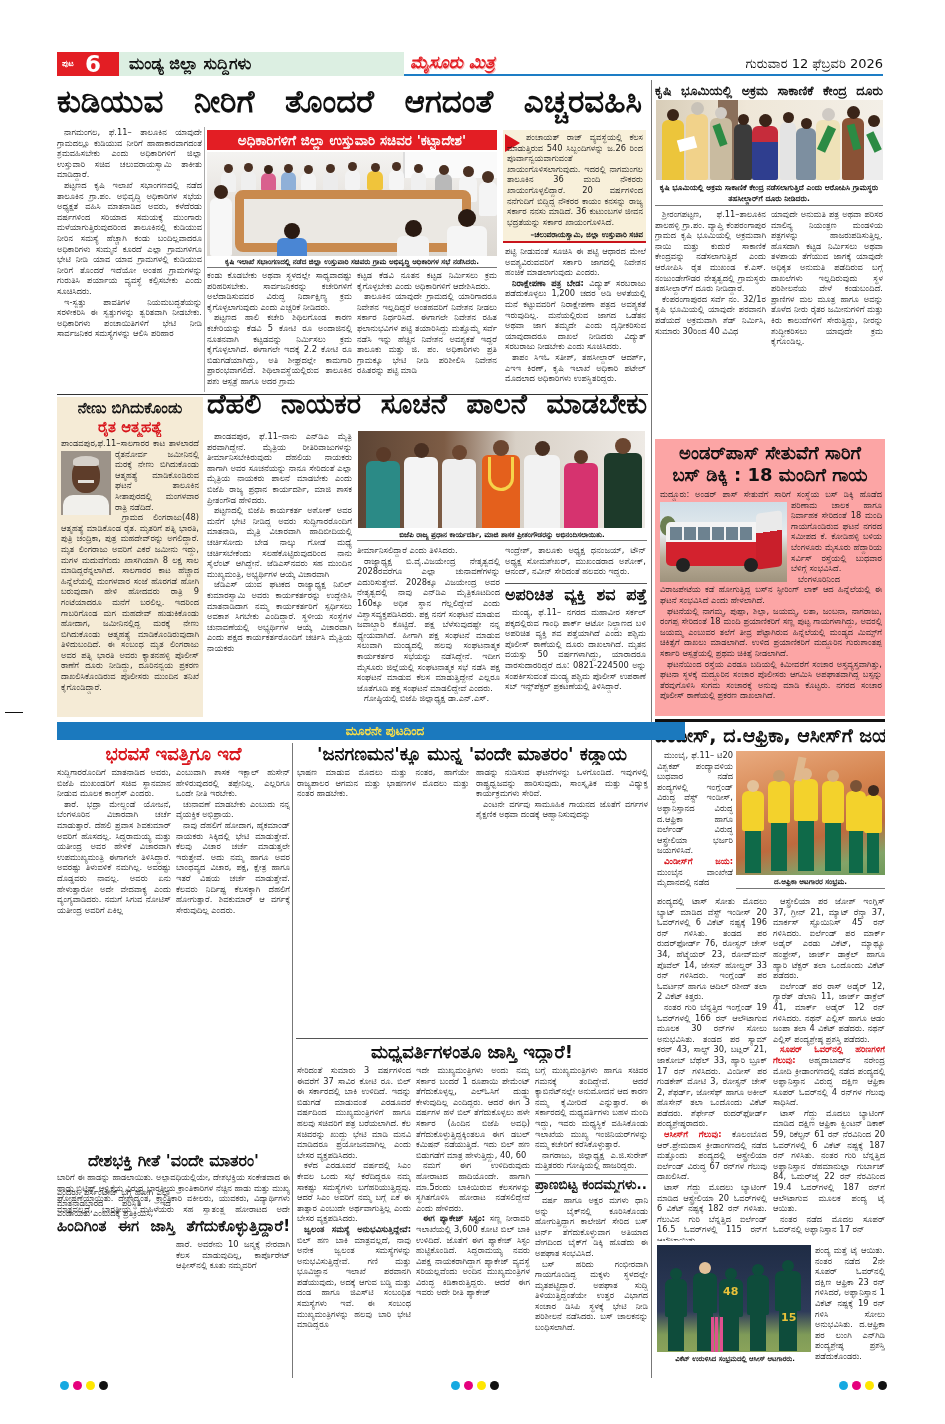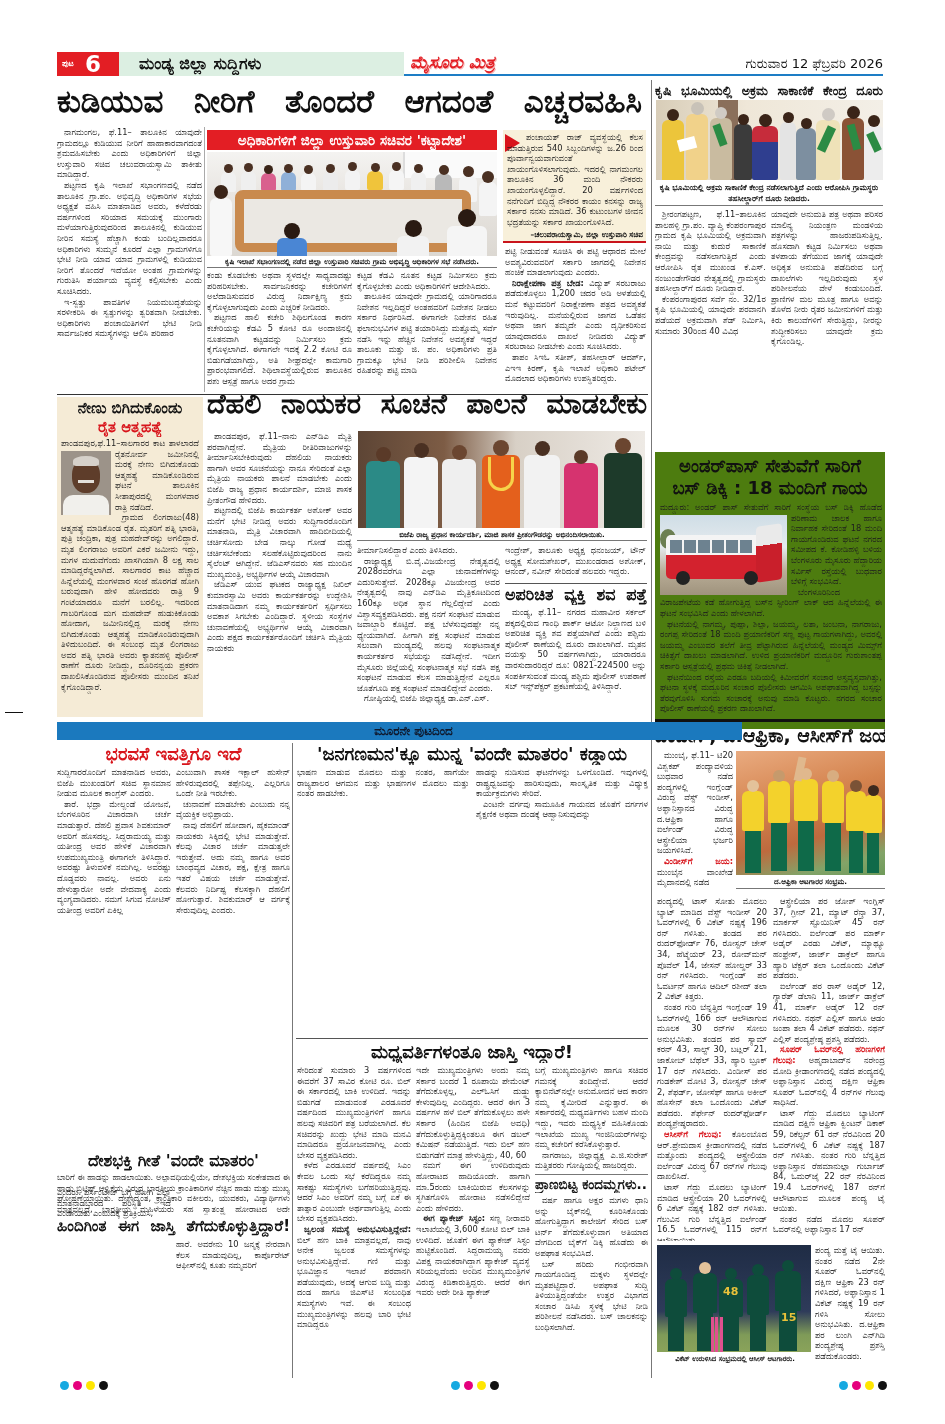--- a/index.html
+++ b/index.html
@@ -24,21 +24,21 @@
 .spacer{float:left;width:0.1px;height:10.6px;}
 </style>
 </head>
 <body>
 
 <div class="a" style="left:57px;top:52px;width:62px;height:24px;background:#e31e24;">
   <span style="position:absolute;left:5px;top:7px;font-size:8px;font-weight:bold;color:#fff;">ಪುಟ</span>
   <span style="position:absolute;left:28px;top:-1px;font-size:23px;font-weight:bold;color:#fff;line-height:26px;">6</span>
 </div>
 <div class="a" style="left:119px;top:52px;width:285px;height:24px;background:#dcefe2;">
-  <span style="position:absolute;left:20px;top:0;font-size:16px;font-weight:bold;line-height:24px;white-space:nowrap;color:#111;">ಮಂಡ್ಯ ಜಿಲ್ಲಾ ಸುದ್ದಿಗಳು</span>
+  <span style="position:absolute;left:10px;top:0;font-size:16px;font-weight:bold;line-height:24px;white-space:nowrap;color:#111;">ಮಂಡ್ಯ ಜಿಲ್ಲಾ ಸುದ್ದಿಗಳು</span>
 </div>
 <div class="a" style="left:410px;top:52px;font-size:17px;font-weight:bold;font-style:italic;color:#e31e24;white-space:nowrap;text-shadow:1px 1px 0 #f6b9b9;">ಮೈಸೂರು ಮಿತ್ರ</div>
 <div class="a" style="right:62px;top:56px;font-size:13px;white-space:nowrap;color:#111;">ಗುರುವಾರ 12 ಫೆಬ್ರವರಿ 2026</div>
 <div class="rule" style="left:404px;top:74px;width:479px;height:2px;background:#1d7dc5;"></div>
 
 <div class="rule" style="left:651px;top:80px;width:1px;height:1298px;background:#777;"></div>
 <div class="rule" style="left:204px;top:127px;width:1px;height:265px;background:#aaa;"></div>
 <div class="rule" style="left:5px;top:712px;width:18px;height:1px;background:#111;"></div>
 
 <div class="hl jl" style="left:57px;top:80px;width:585px;height:44px;font-size:31px;line-height:42px;">ಕುಡಿಯುವ ನೀರಿಗೆ ತೊಂದರೆ ಆಗದಂತೆ ಎಚ್ಚರವಹಿಸಿ</div>
@@ -167,21 +167,21 @@
 <div class="col" style="left:505px;top:545px;width:141px;height:36px;">
   <p class="ni">ಇಂದ್ರೇಶ್, ತಾಲೂಕು ಅಧ್ಯಕ್ಷ ಧನಂಜಯ್, ಟೌನ್ ಅಧ್ಯಕ್ಷ ಸೋಮಶೇಖರ್, ಮುಖಂಡರಾದ ಅಶೋಕ್, ಆನಂದ್, ನವೀನ್ ಸೇರಿದಂತೆ ಹಲವರು ಇದ್ದರು.</p>
 </div>
 <div class="rule" style="left:505px;top:583px;width:142px;height:1px;background:#555;"></div>
 
 <div class="hl jl" style="left:505px;top:585px;width:142px;height:20px;font-size:16px;line-height:20px;">ಅಪರಿಚಿತ ವ್ಯಕ್ತಿ ಶವ ಪತ್ತೆ</div>
 <div class="col" style="left:505px;top:607px;width:141px;height:108px;">
   <p>ಮಂಡ್ಯ, ಫೆ.11– ನಗರದ ಮಹಾವೀರ ಸರ್ಕಲ್ ಪಕ್ಕದಲ್ಲಿರುವ ಗಾಂಧಿ ಪಾರ್ಕ್ ಆಟೋ ನಿಲ್ದಾಣದ ಬಳಿ ಅಪರಿಚಿತ ವ್ಯಕ್ತಿ ಶವ ಪತ್ತೆಯಾಗಿದೆ ಎಂದು ಪಶ್ಚಿಮ ಪೊಲೀಸ್ ಠಾಣೆಯಲ್ಲಿ ದೂರು ದಾಖಲಾಗಿದೆ. ಮೃತನ ವಯಸ್ಸು 50 ವರ್ಷಗಳಾಗಿದ್ದು, ಯಾರಾದರೂ ವಾರಸುದಾರರಿದ್ದರೆ ದೂ: 0821-224500 ಅನ್ನು ಸಂಪರ್ಕಿಸುವಂತೆ ಮಂಡ್ಯ ಪಶ್ಚಿಮ ಪೊಲೀಸ್ ಉಪಠಾಣೆ ಸಬ್ ಇನ್ಸ್‌ಪೆಕ್ಟರ್ ಪ್ರಕಟಣೆಯಲ್ಲಿ ತಿಳಿಸಿದ್ದಾರೆ.</p>
 </div>
 
-<div class="a" style="left:655px;top:452px;width:230px;height:277px;background:#4d7c0f;">
+<div class="a" style="left:655px;top:439px;width:230px;height:277px;background:#fca5a5;">
   <div class="hl ct" style="left:0;top:3px;width:230px;font-size:18px;line-height:22px;">ಅಂಡರ್‌ಪಾಸ್ ಸೇತುವೆಗೆ ಸಾರಿಗೆ</div>
   <div class="hl ct" style="left:0;top:25px;width:230px;font-size:18px;line-height:22px;">ಬಸ್ ಡಿಕ್ಕಿ : 18 ಮಂದಿಗೆ ಗಾಯ</div>
   <div class="col" style="left:5px;top:50px;width:222px;height:225px;">
     <span class="spacer"></span>
     <div style="float:left;clear:left;position:relative;width:127px;height:80px;margin:2px 4px 2px 0;overflow:hidden;background:linear-gradient(#cfdde6 0,#e5ebee 40%,#b9ad97 70%,#9f937d 100%);">
       <div style="position:absolute;left:0;top:14px;width:16px;height:20px;border-radius:50%;background:#6c7f52;"></div>
       <div style="position:absolute;left:6px;top:20px;width:108px;height:44px;border-radius:5px;background:linear-gradient(#f4f4f4 0 46%,#d3222e 46% 100%);"></div>
       <div style="position:absolute;left:10px;top:25px;width:84px;height:13px;background:repeating-linear-gradient(90deg,#6d8290 0 12px,#f4f4f4 12px 14px);"></div>
       <div style="position:absolute;left:96px;top:10px;width:26px;height:56px;border-radius:4px;background:linear-gradient(#eaeaea 0 35%,#c91f2b 35%);transform:skewY(-8deg);"></div>
       <div style="position:absolute;left:16px;top:56px;width:14px;height:14px;border-radius:50%;background:#222;"></div>
@@ -231,21 +231,21 @@
   <i class="fig" style="left:90px;top:30px;--s:#0e4c3b;--p:#0e4c3b;--l:36px;--hd:12px;--h:40px;--w:22px;--k:#0e4c3b;"></i>
   <i class="fig" style="left:118px;top:26px;--s:#0e4c3b;--p:#0e4c3b;--l:40px;--hd:12px;--h:40px;--w:26px;--k:#0e4c3b;"></i>
   <div style="position:absolute;left:124px;top:32px;font-size:11px;font-weight:bold;color:#e8c13a;margin-top:34px;">15</div>
   <div style="position:absolute;left:54px;top:72px;width:12px;height:35px;background:repeating-linear-gradient(90deg,#e0508f 0 3px,transparent 3px 4.5px);"></div>
 </div>
 <div class="cap" style="left:657px;top:1354px;width:156px;height:11px;white-space:nowrap;font-size:6.9px;border-bottom:none;">ವಿಕೆಟ್ ಉರುಳಿಸಿದ ಸಂಭ್ರಮದಲ್ಲಿ ಆಸೀಸ್ ಆಟಗಾರರು.</div>
 <div class="col" style="left:815px;top:1245px;width:70px;height:133px;">
   <p class="ni">ಪಂದ್ಯ ಮತ್ತೆ ಟೈ ಆಯಿತು. ನಂತರ ನಡೆದ 2ನೇ ಸೂಪರ್ ಓವರ್‌ನಲ್ಲಿ ದಕ್ಷಿಣ ಆಫ್ರಿಕಾ 23 ರನ್ ಗಳಿಸಿದರೆ, ಅಫ್ಘಾನಿಸ್ತಾನ 1 ವಿಕೆಟ್ ನಷ್ಟಕ್ಕೆ 19 ರನ್ ಗಳಿಸಿ ಸೋಲು ಅನುಭವಿಸಿತು. ದ.ಆಫ್ರಿಕಾ ಪರ ಲುಂಗಿ ಎನ್‌ಗಿಡಿ ಪಂದ್ಯಶ್ರೇಷ್ಠ ಪ್ರಶಸ್ತಿ ಪಡೆದುಕೊಂಡರು.</p>
 </div>
 
-<div class="a" style="left:57px;top:722px;width:685px;height:18px;background:#1b79be;color:#0f172a;font-size:12px;font-weight:bold;line-height:18px;text-align:center;white-space:nowrap;padding-left:28px;">ಮೂರನೇ ಪುಟದಿಂದ</div>
+<div class="a" style="left:57px;top:722px;width:628px;height:18px;background:#1b79be;color:#fde047;font-size:12px;font-weight:bold;line-height:18px;text-align:center;white-space:nowrap;padding-left:28px;">ಮೂರನೇ ಪುಟದಿಂದ</div>
 <div class="rule" style="left:292px;top:743px;width:1px;height:635px;background:#777;"></div>
 
 <div class="hl ct red" style="left:57px;top:743px;width:233px;height:22px;font-size:18px;line-height:22px;">ಭರವಸೆ ಇವತ್ತಿಗೂ ಇದೆ</div>
 <div class="col" style="left:57px;top:767px;width:114px;height:380px;">
   <p class="ni">ಸುದ್ದಿಗಾರರೊಂದಿಗೆ ಮಾತನಾಡಿದ ಅವರು, ಬಿಜೆಪಿ ಮುಖಂಡರಿಗೆ ಸಚಿವ ಸ್ಥಾನಮಾನ ನೀಡುವ ಮೂಲಕ ಕಾಂಗ್ರೆಸ್ ಎಂದರು.</p>
   <p>ತಾರೆ. ಭದ್ರಾ ಮೇಲ್ದಂಡೆ ಯೋಜನೆ, ಬೆಂಗಳೂರಿನ ವಿಚಾರವಾಗಿ ಚರ್ಚೆ ಮಾಡುತ್ತಾರೆ. ದೆಹಲಿ ಪ್ರವಾಸ ಶಿವಕುಮಾರ್ ಅವರಿಗೆ ಹೊಸದಲ್ಲ. ಸಿದ್ದರಾಮಯ್ಯ ಮತ್ತು ಯತೀಂದ್ರ ಅವರ ಹೇಳಿಕೆ ವಿಚಾರವಾಗಿ ಉಪಮುಖ್ಯಮಂತ್ರಿ ಈಗಾಗಲೇ ತಿಳಿಸಿದ್ದಾರೆ. ಅವರಷ್ಟು ತಿಳುವಳಿಕೆ ನಮಗಿಲ್ಲ. ಅವರಷ್ಟು ದೊಡ್ಡವರು ನಾವಲ್ಲ. ಅವರು ಏನು ಹೇಳುತ್ತಾರೋ ಅದೇ ವೇದವಾಕ್ಯ ಎಂದು ವ್ಯಂಗ್ಯವಾಡಿದರು. ನಮಗೆ ಸಿಗುವ ನೋಟಿಸ್ ಯತೀಂದ್ರ ಅವರಿಗೆ ಏಕಿಲ್ಲ</p>
 </div>
 <div class="col" style="left:176px;top:767px;width:114px;height:380px;">
   <p class="ni">ಎಂಬುವಾಗಿ ಶಾಸಕ ಇಕ್ಬಾಲ್ ಹುಸೇನ್ ಹೇಳಿರುವುದರಲ್ಲಿ ತಪ್ಪೇನಿಲ್ಲ. ಎಲ್ಲರಿಗೂ ಒಂದೇ ನೀತಿ ಇರಬೇಕು.</p>
   <p>ಚುನಾವಣೆ ಮಾಡಬೇಕು ಎಂಬುದು ನನ್ನ ವೈಯಕ್ತಿಕ ಅಭಿಪ್ರಾಯ.</p>

